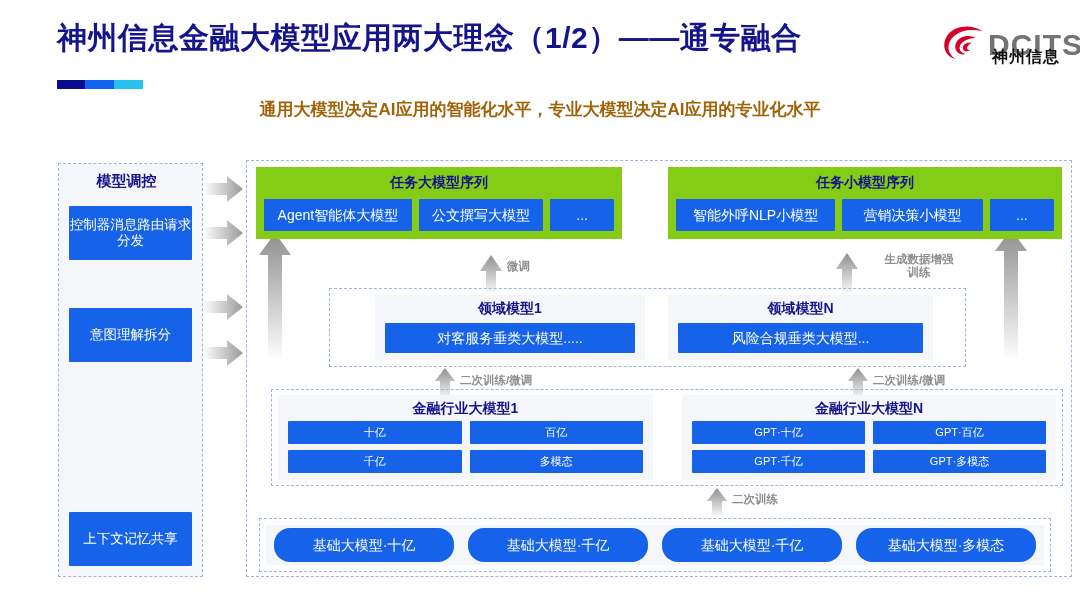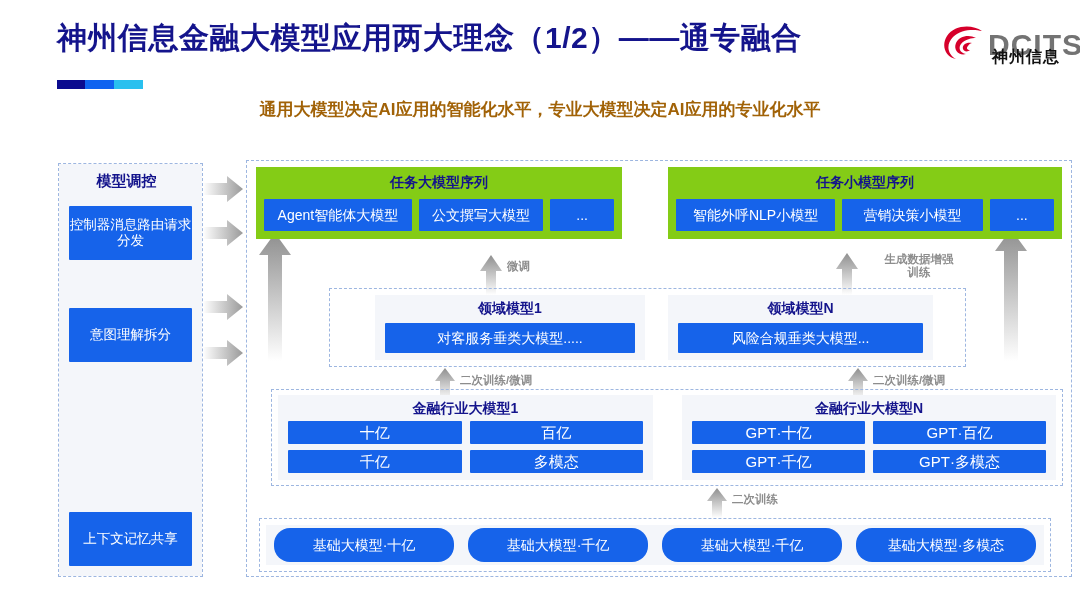--- a/index.html
+++ b/index.html
@@ -64,21 +64,21 @@
   .domain-wrap{position:absolute;border:1px dashed #9db6e0;}
   .domain-half{position:absolute;top:6px;bottom:6px;background:#f4f6fa;}
   .domain-half .hd{position:absolute;left:0;right:0;top:5px;}
   .domain-half .bx{position:absolute;left:10px;right:10px;top:28px;height:30px;}
 
   .fin-wrap{position:absolute;border:1px dashed #9db6e0;}
   .fin-half{position:absolute;top:5px;bottom:5px;background:#f4f6fa;}
   .fin-half .hd{position:absolute;left:0;right:0;top:5px;}
   .fin-half .grid{position:absolute;left:10px;right:10px;top:26px;
     display:grid;grid-template-columns:1fr 1fr;gap:6px 8px;}
-  .fin-half .grid .blue-box{height:23px;font-size:15px;}
+  .fin-half .grid .blue-box{height:23px;font-size:11px;}
 
   .base-wrap{position:absolute;border:1px dashed #9db6e0;}
   .base-inner{position:absolute;left:6px;right:6px;top:6px;bottom:6px;background:#f4f6fa;
     display:flex;align-items:center;gap:14px;padding:0 8px;box-sizing:border-box;}
   .base-inner .blue-box{flex:1;height:34px;font-size:14px;border-radius:16px;}
 
   
   .uarr{position:absolute;}
   .arr-label{position:absolute;color:#8d8d8d;font-size:11.5px;font-weight:bold;
     line-height:1.15;white-space:pre-line;}

